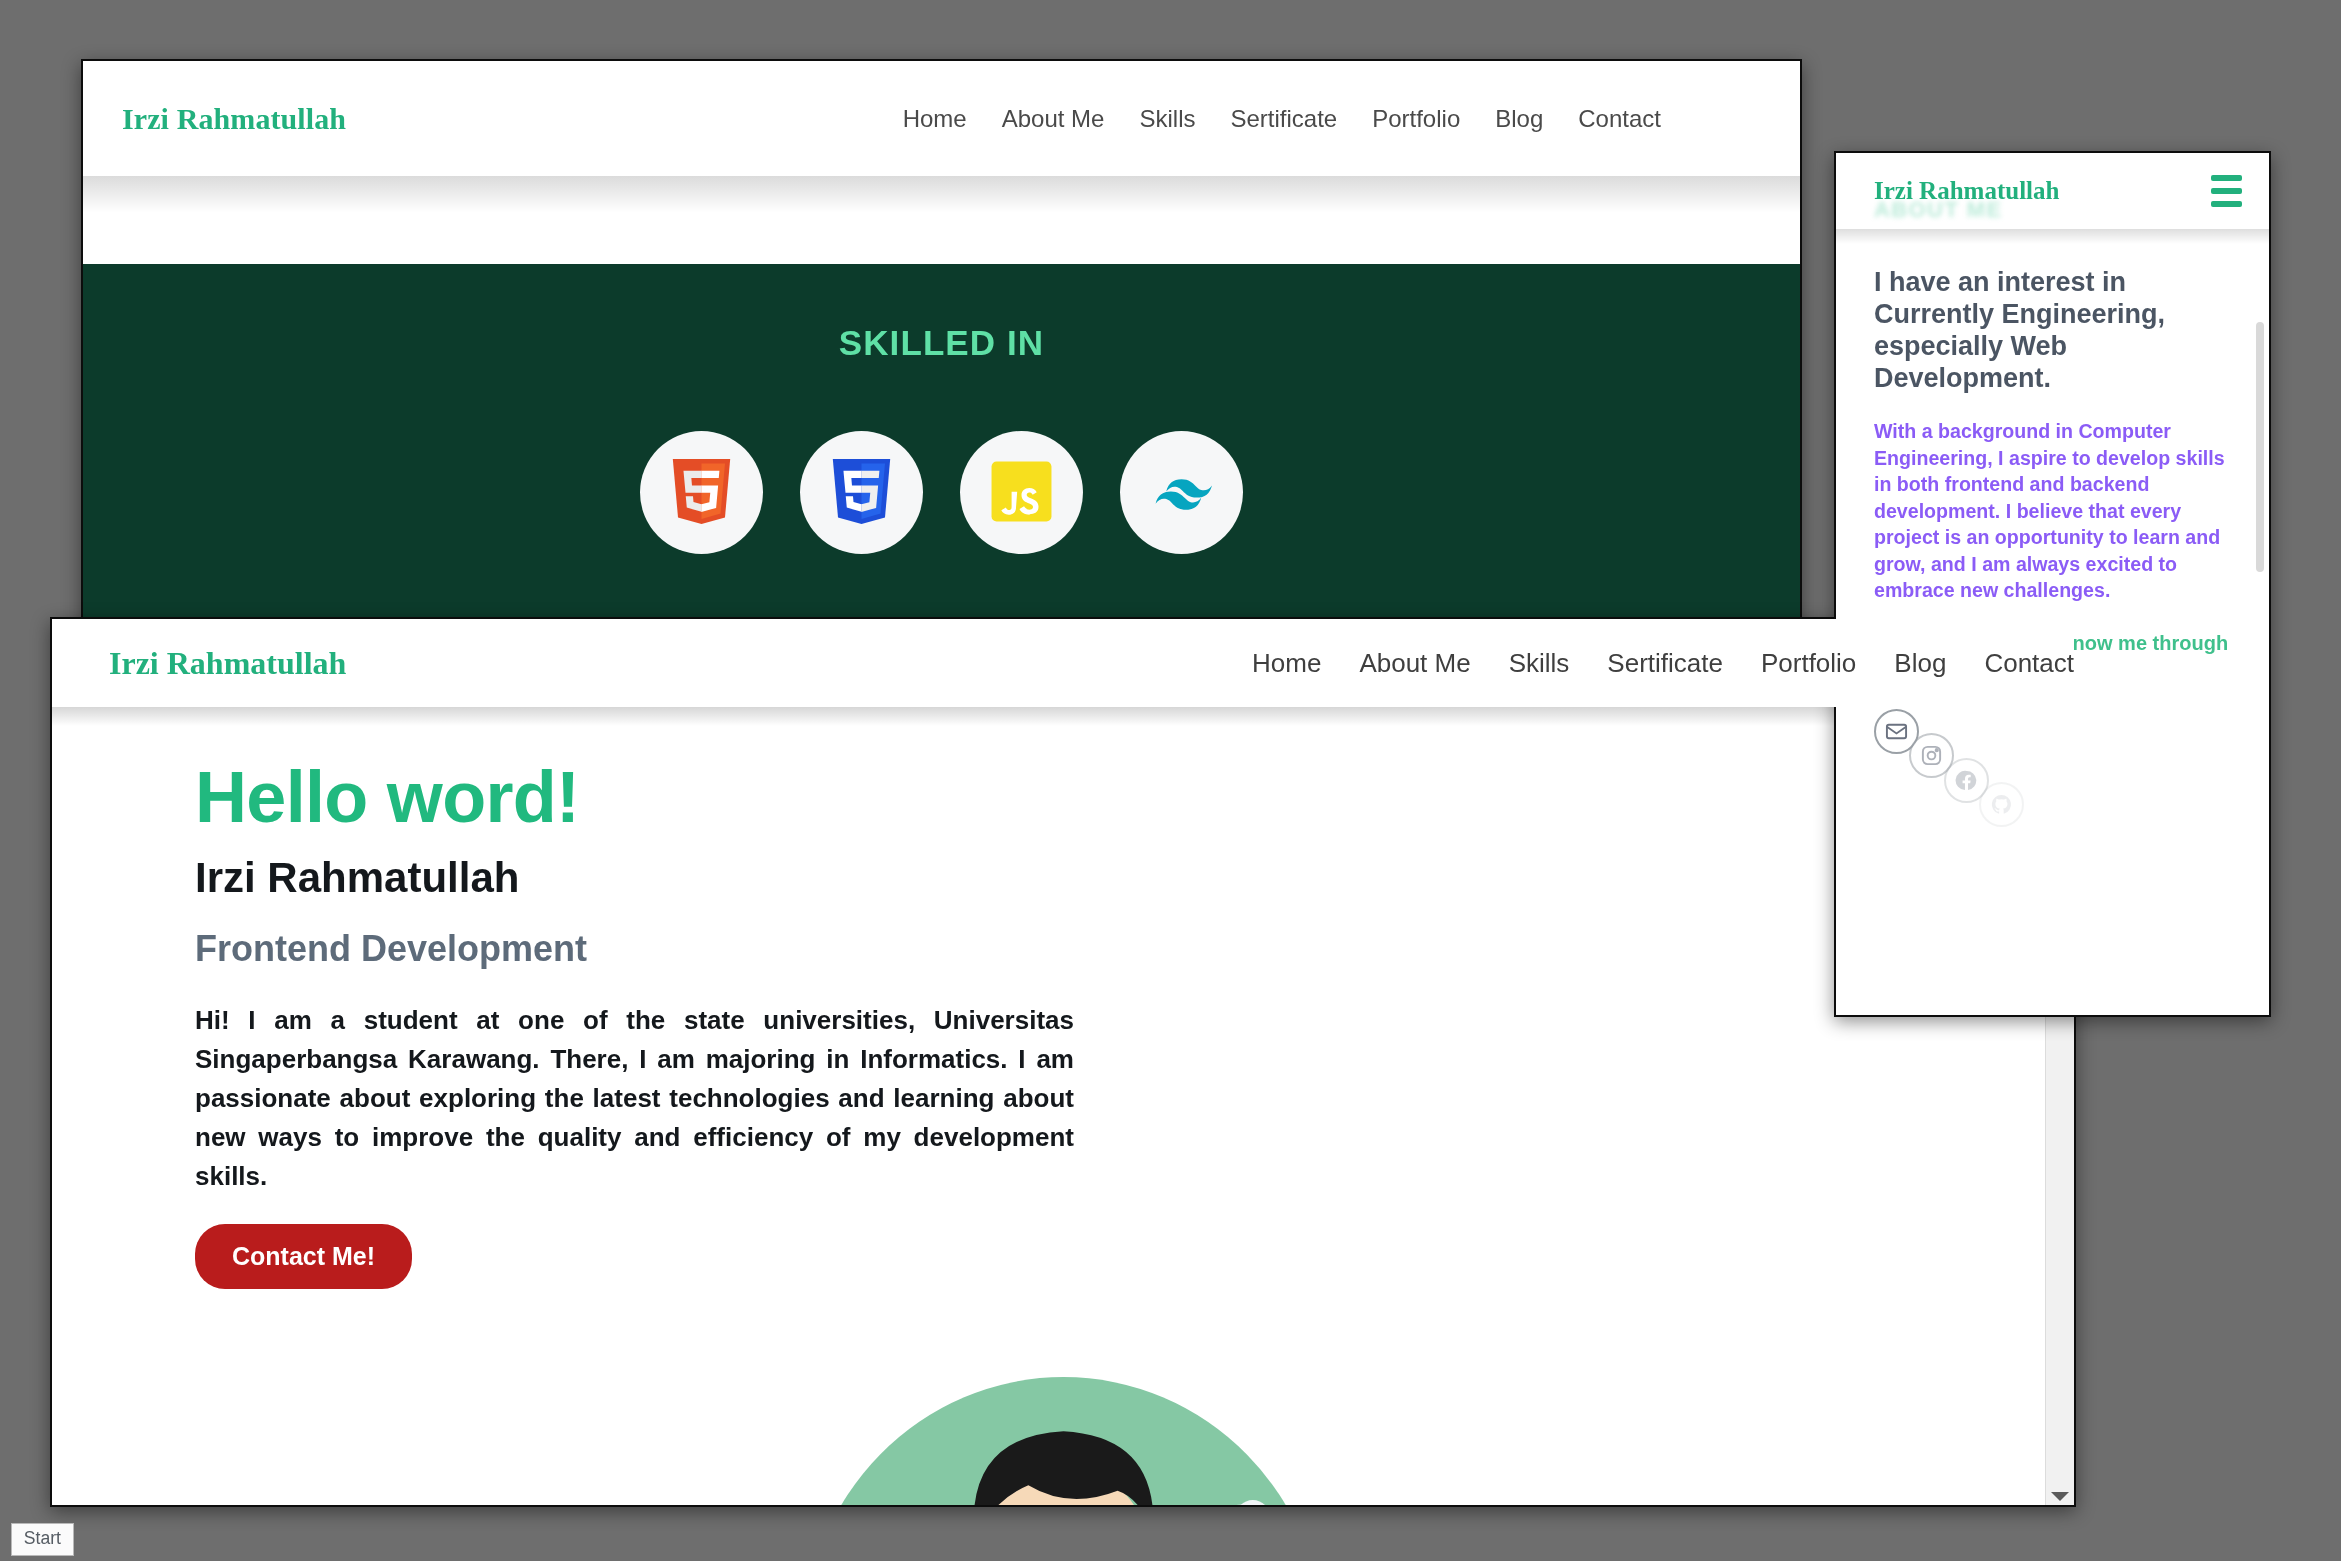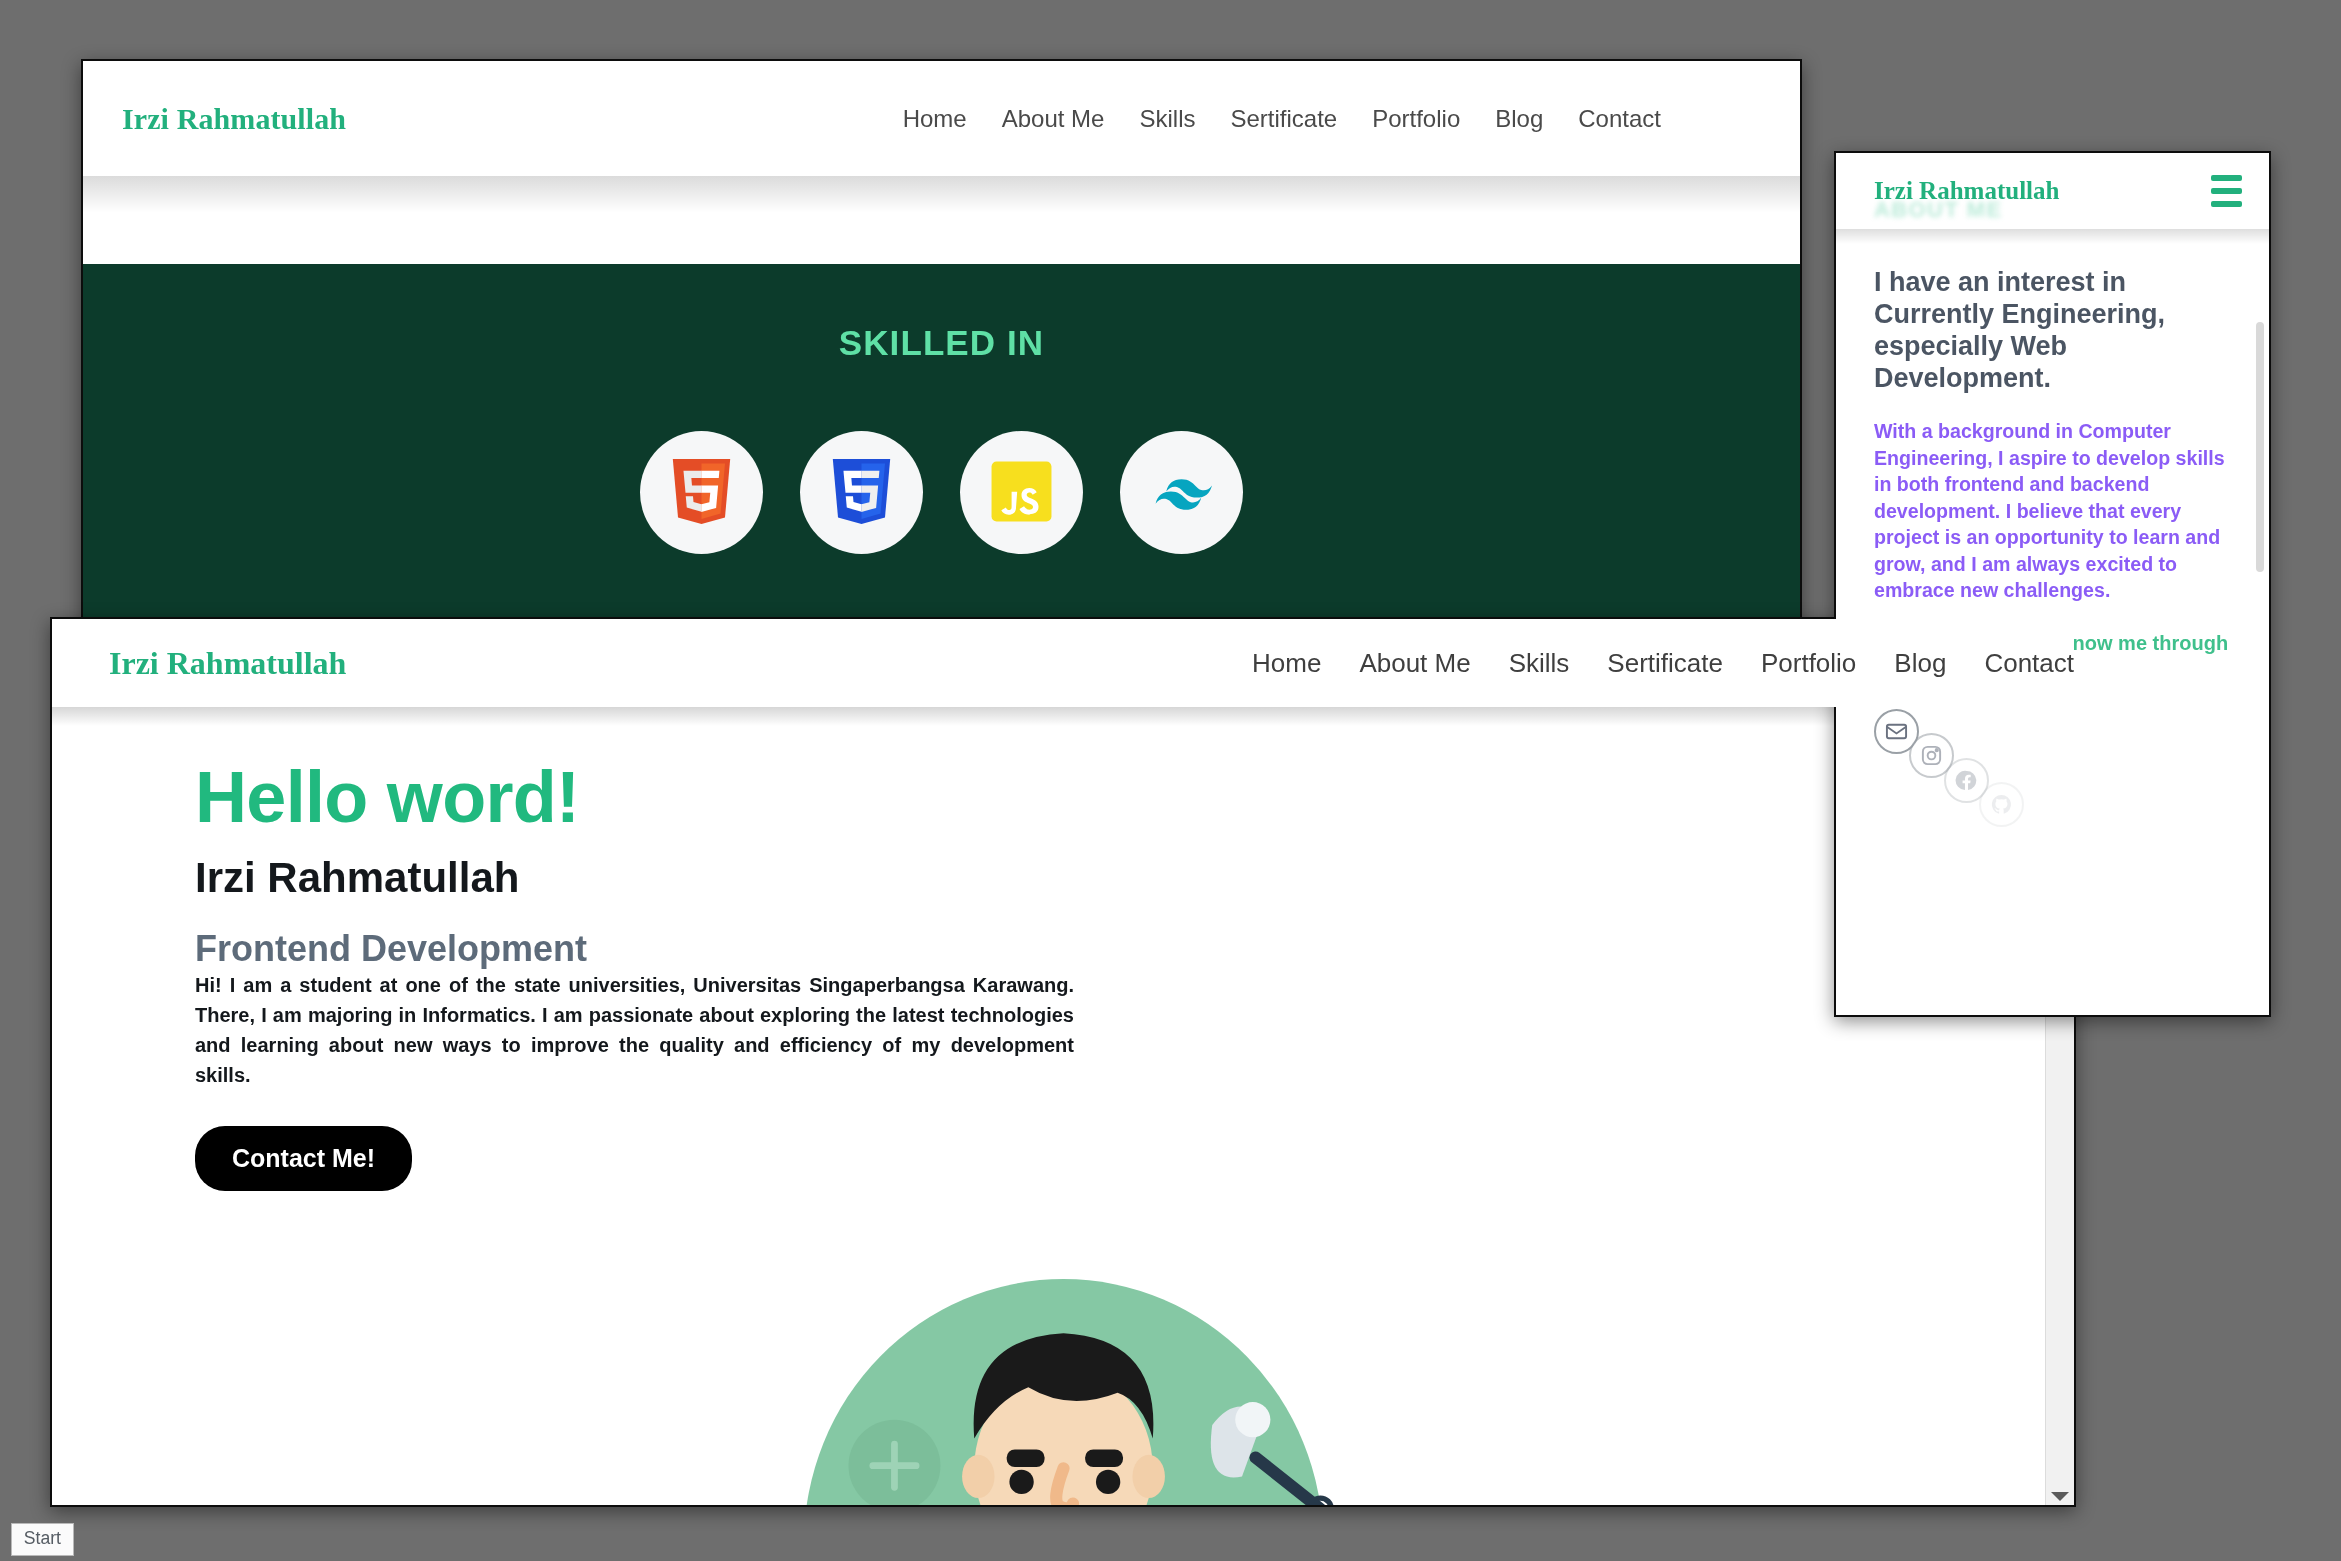--- a/index.html
+++ b/index.html
@@ -220,30 +220,31 @@
     margin-top: 20px;
   }
   .hero-role {
     color: #5d6b7a;
     font-size: 36px;
     font-weight: 600;
     margin-top: 26px;
   }
   .hero-desc {
     color: #14181c;
-    font-size: 20px;
+    font-size: 26px;
     font-weight: 600;
     line-height: 1.5;
     text-align: justify;
+    margin-top: 31px;
     width: 879px;
   }
   .contact-btn {
-    margin-top: 36px;
+    margin-top: 28px;
     display: inline-block;
-    background: #000000;
+    background: #b91c1c;
     color: #fff;
     font-size: 25px;
     font-weight: 700;
     border: none;
     border-radius: 30px;
     padding: 17.6px 37px;
     cursor: pointer;
     font-family: "Liberation Sans", sans-serif;
   }
   .hero-right { flex: 1; display: flex; align-items: flex-start; justify-content: center; padding-top: 88px; }

